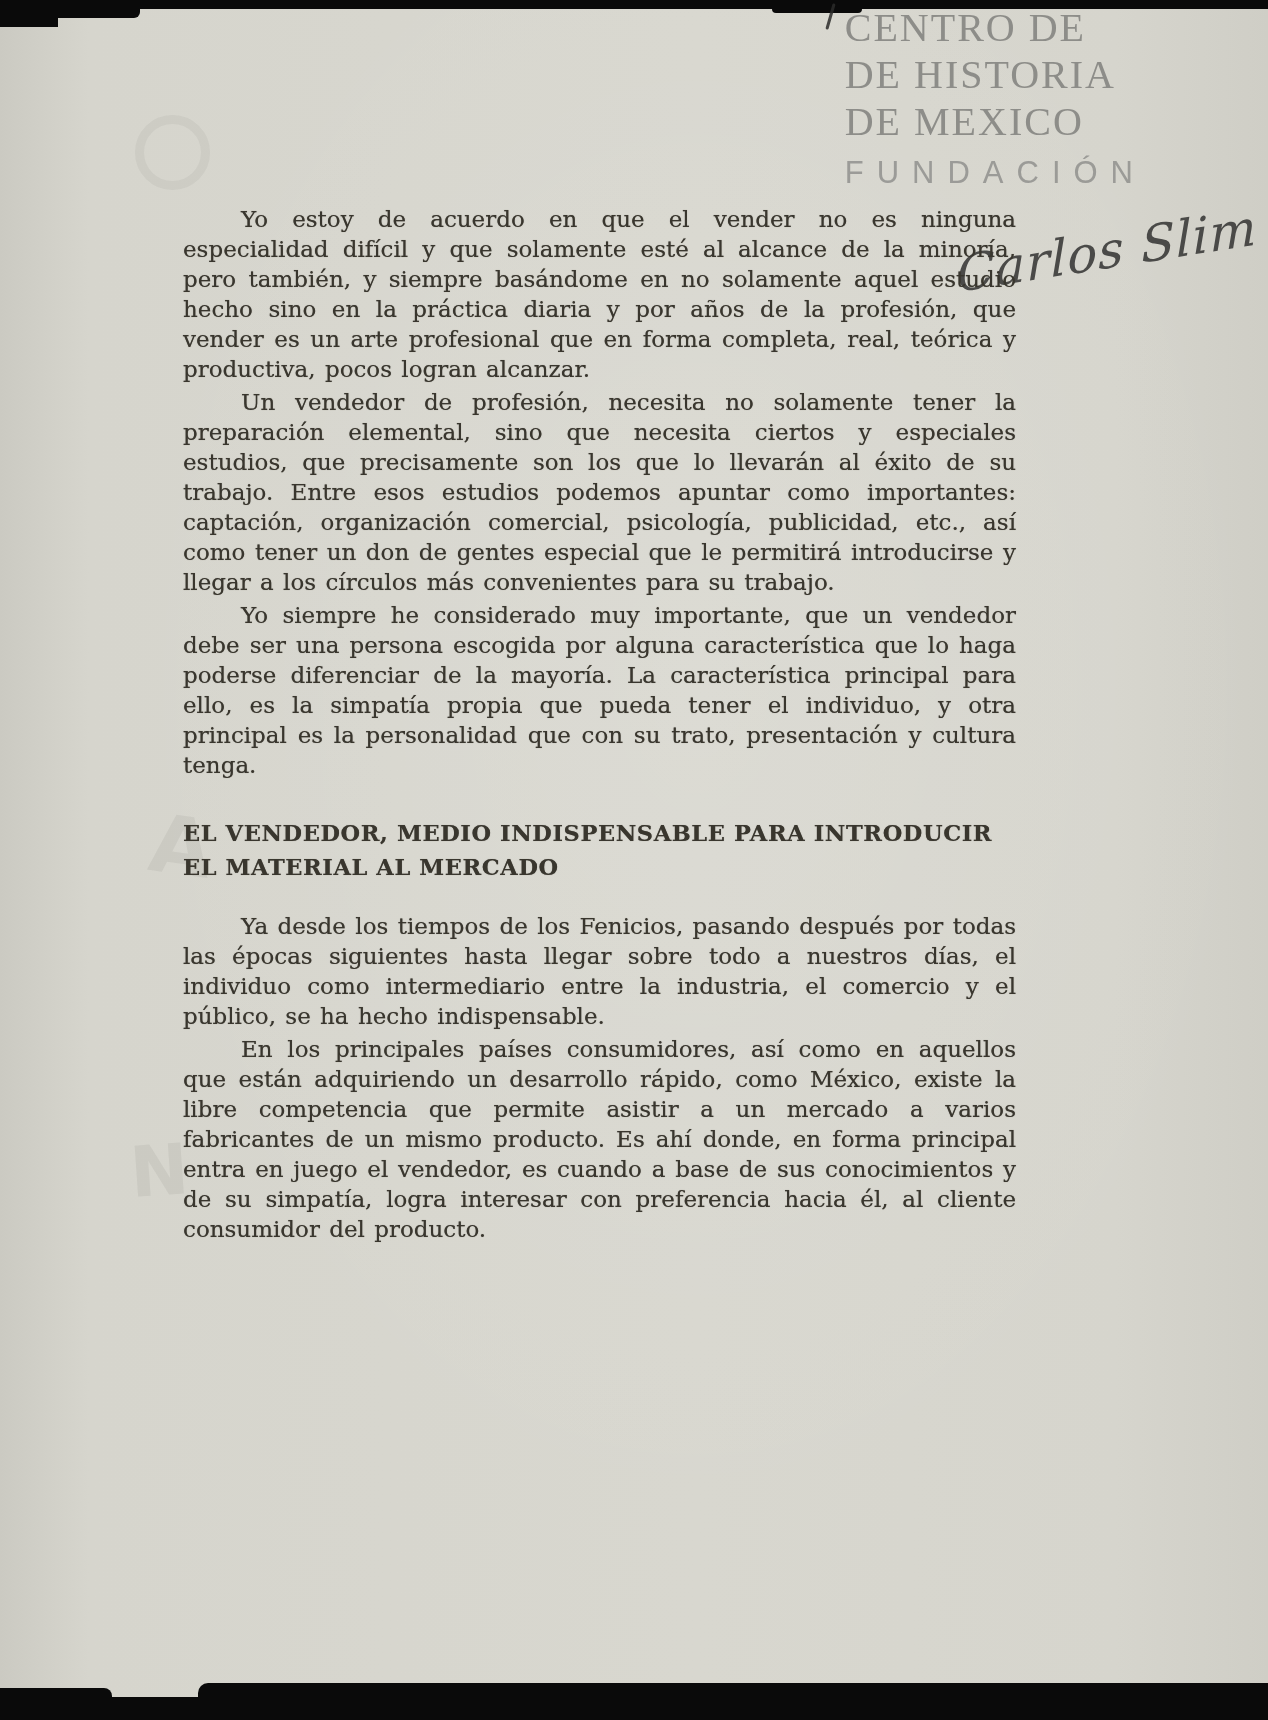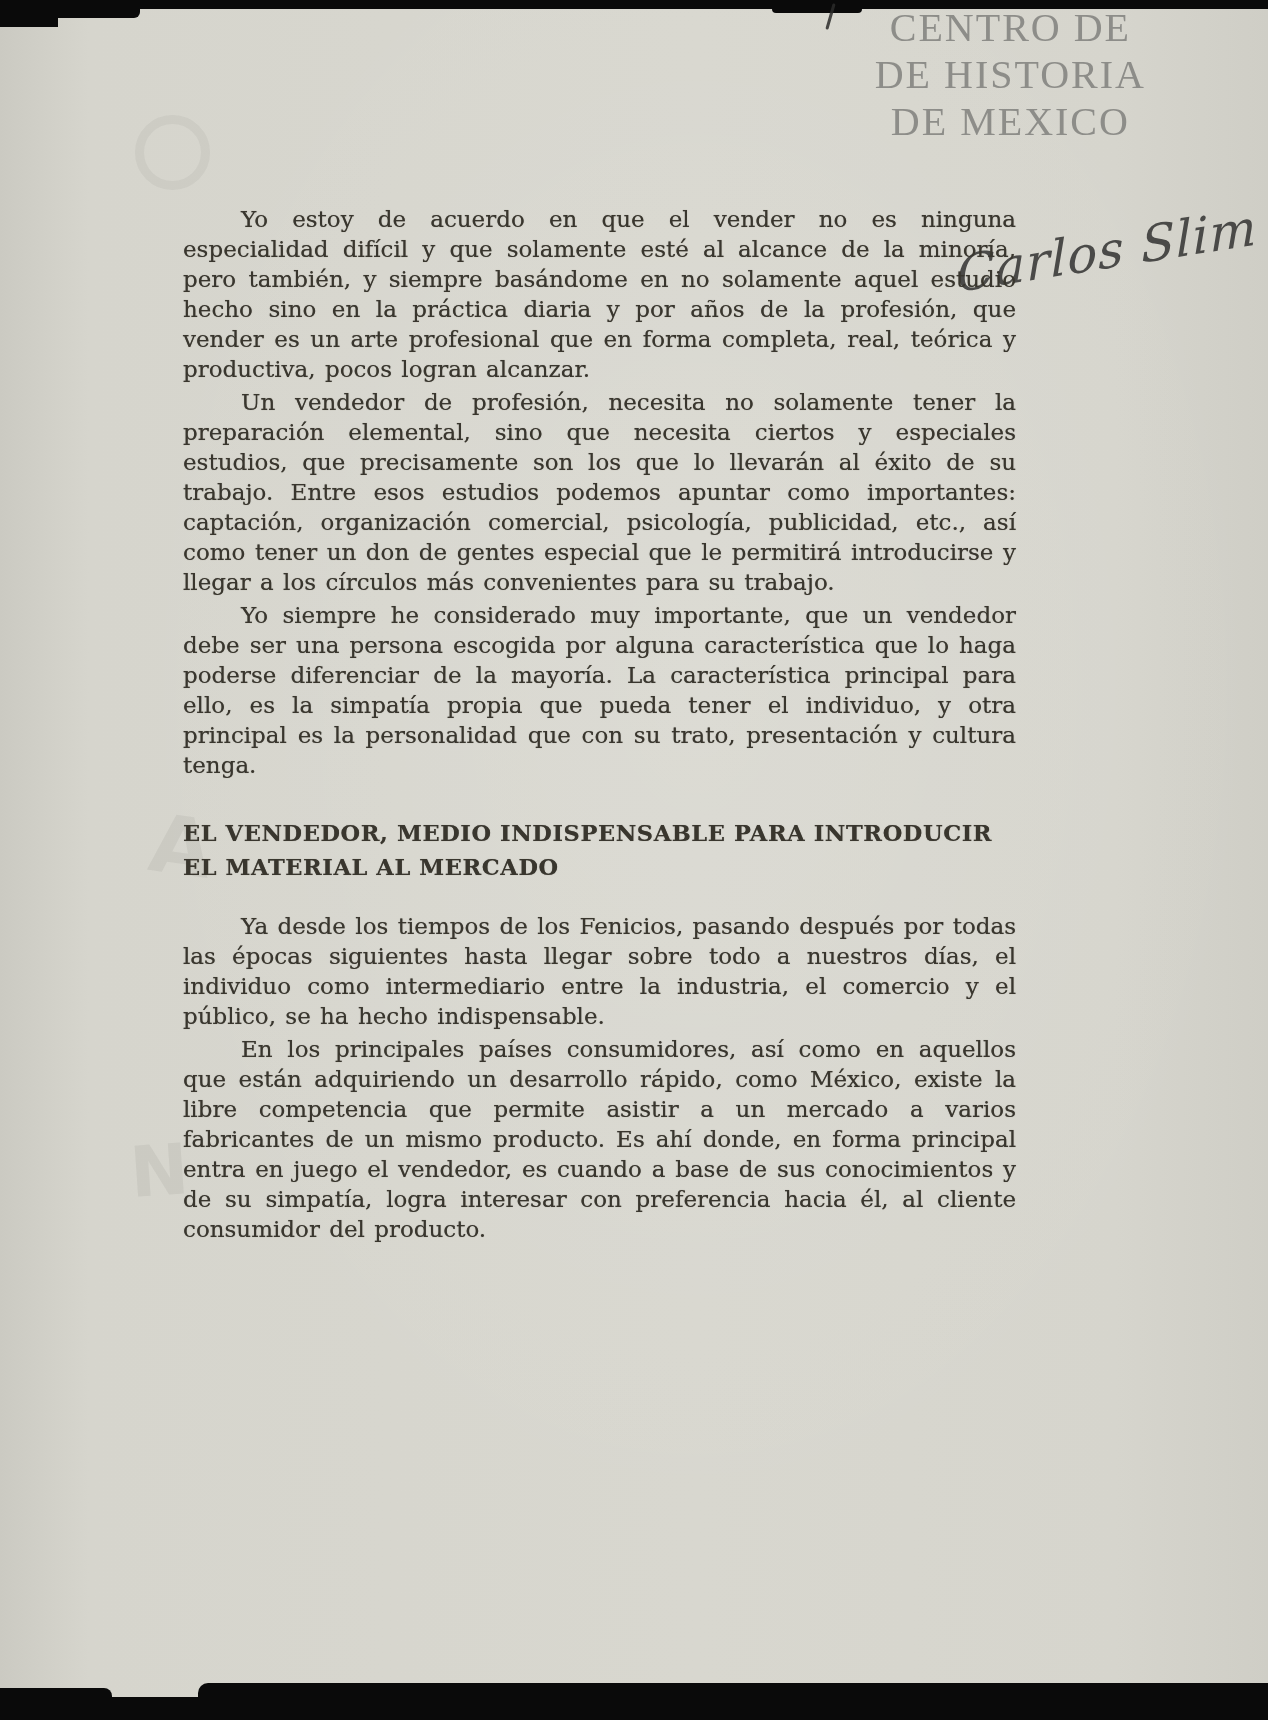--- a/index.html
+++ b/index.html
@@ -41,21 +41,21 @@
   .ghost { position: absolute; color: rgba(40,40,40,0.06); font-family: "DejaVu Sans", sans-serif; pointer-events: none; }
   .ghost-ring { left: 135px; top: 115px; width: 75px; height: 75px; border: 9px solid rgba(40,40,40,0.05); border-radius: 50%; }
   .ghost-a { left: 150px; top: 800px; font-size: 80px; font-weight: bold; transform: rotate(8deg); }
   .ghost-n { left: 130px; top: 1130px; font-size: 70px; font-weight: bold; transform: rotate(-4deg); }
 
   
   .watermark {
     position: absolute;
     top: 4px;
     right: 122px;
-    text-align: center;
+    text-align: left;
     color: rgba(128,128,125,0.85);
     font-family: "Liberation Serif", serif;
   }
   .wm-line {
     font-size: 40px;
     line-height: 47px;
     letter-spacing: 2px;
   }
   .wm-foundation {
     margin-top: 10px;
@@ -117,20 +117,21 @@
   <div class="pen-mark"></div>
 
   <div class="ghost ghost-ring"></div>
   <div class="ghost ghost-a">A</div>
   <div class="ghost ghost-n">N</div>
 
   <div class="watermark">
     <div class="wm-line">CENTRO DE</div>
     <div class="wm-line">DE HISTORIA</div>
     <div class="wm-line">DE MEXICO</div>
+    <div class="wm-foundation">FUNDACIÓN</div>
   </div>
   <div class="signature">Carlos Slim</div>
 
   <main class="text-block">
     <p class="para">Yo estoy de acuerdo en que el vender no es ninguna especialidad difícil y que solamente esté al alcance de la minoría, pero también, y siempre basándome en no solamente aquel estudio hecho sino en la práctica diaria y por años de la profesión, que vender es un arte profesional que en forma completa, real, teórica y productiva, pocos logran alcanzar.</p>
     <p class="para">Un vendedor de profesión, necesita no solamente tener la preparación elemental, sino que necesita ciertos y especiales estudios, que precisamente son los que lo llevarán al éxito de su trabajo. Entre esos estudios podemos apuntar como importantes: captación, organización comercial, psicología, publicidad, etc., así como tener un don de gentes especial que le permitirá introducirse y llegar a los círculos más convenientes para su trabajo.</p>
     <p class="para">Yo siempre he considerado muy importante, que un vendedor debe ser una persona escogida por alguna característica que lo haga poderse diferenciar de la mayoría. La característica principal para ello, es la simpatía propia que pueda tener el individuo, y otra principal es la personalidad que con su trato, presentación y cultura tenga.</p>
 
     <div class="heading">
       <div class="heading-line">EL VENDEDOR, MEDIO INDISPENSABLE PARA INTRODUCIR</div>

